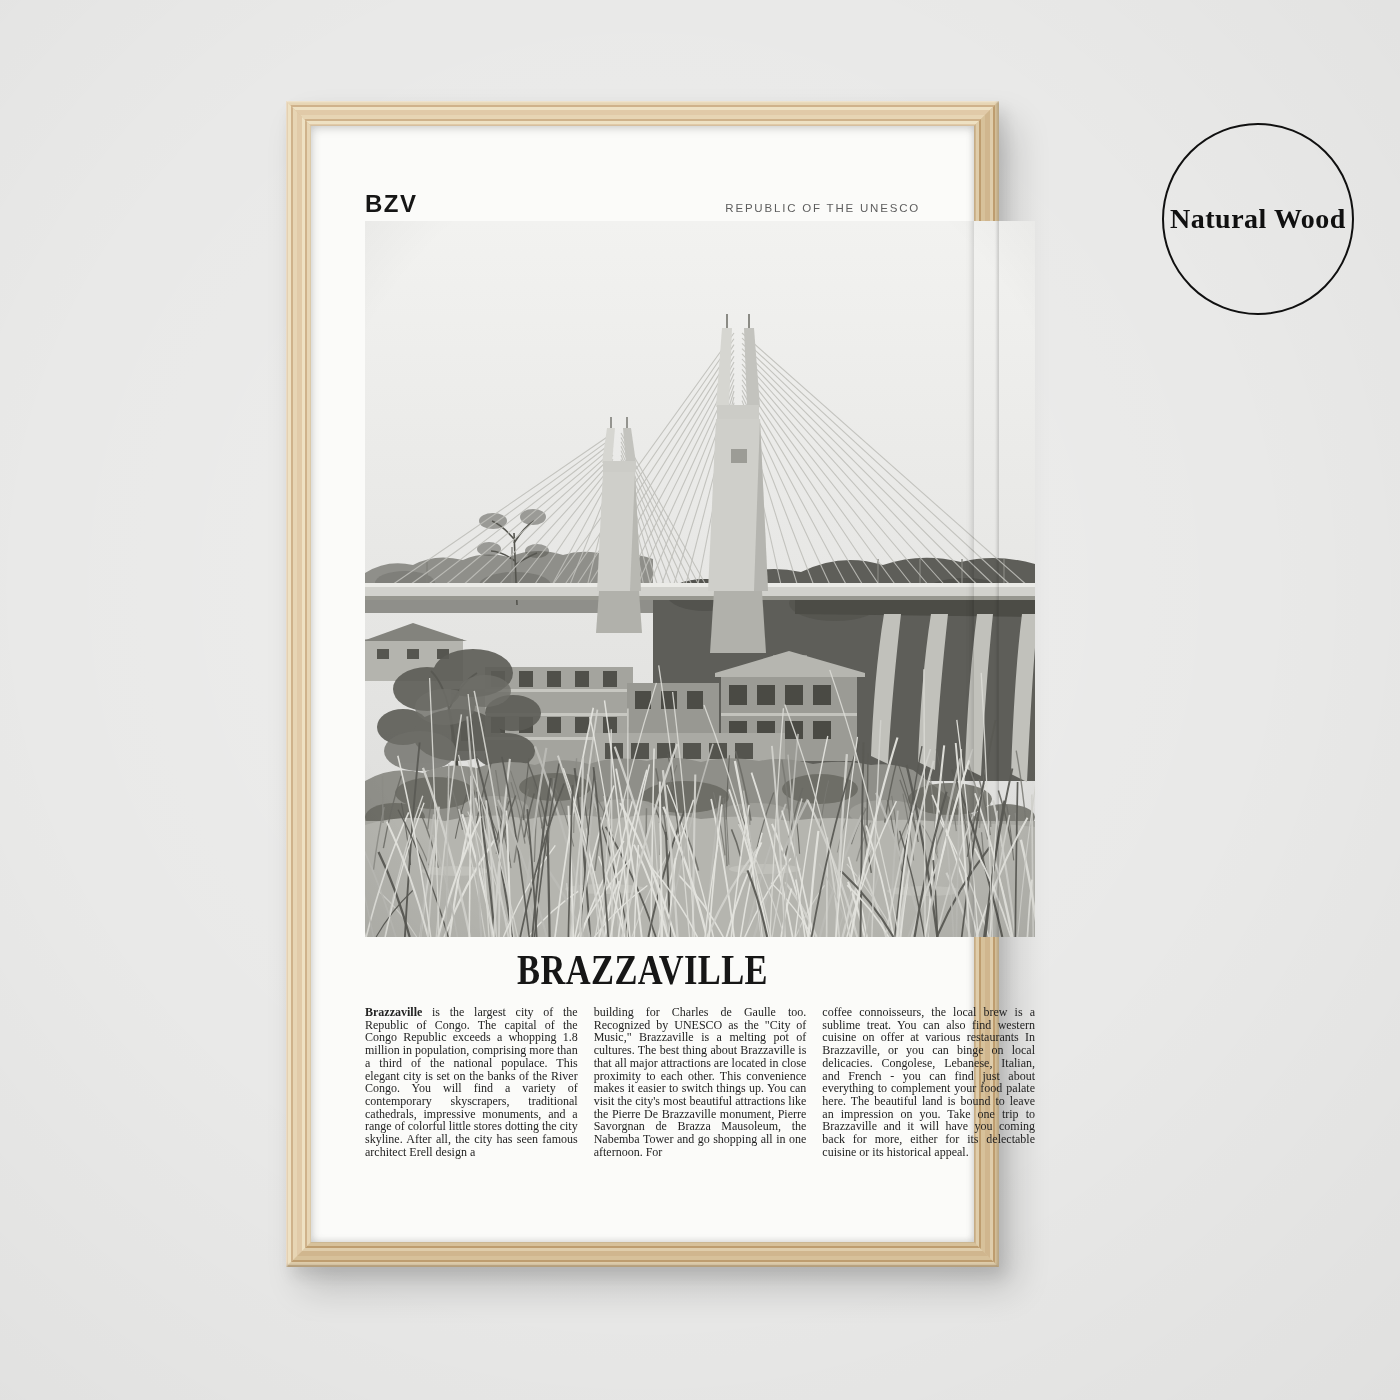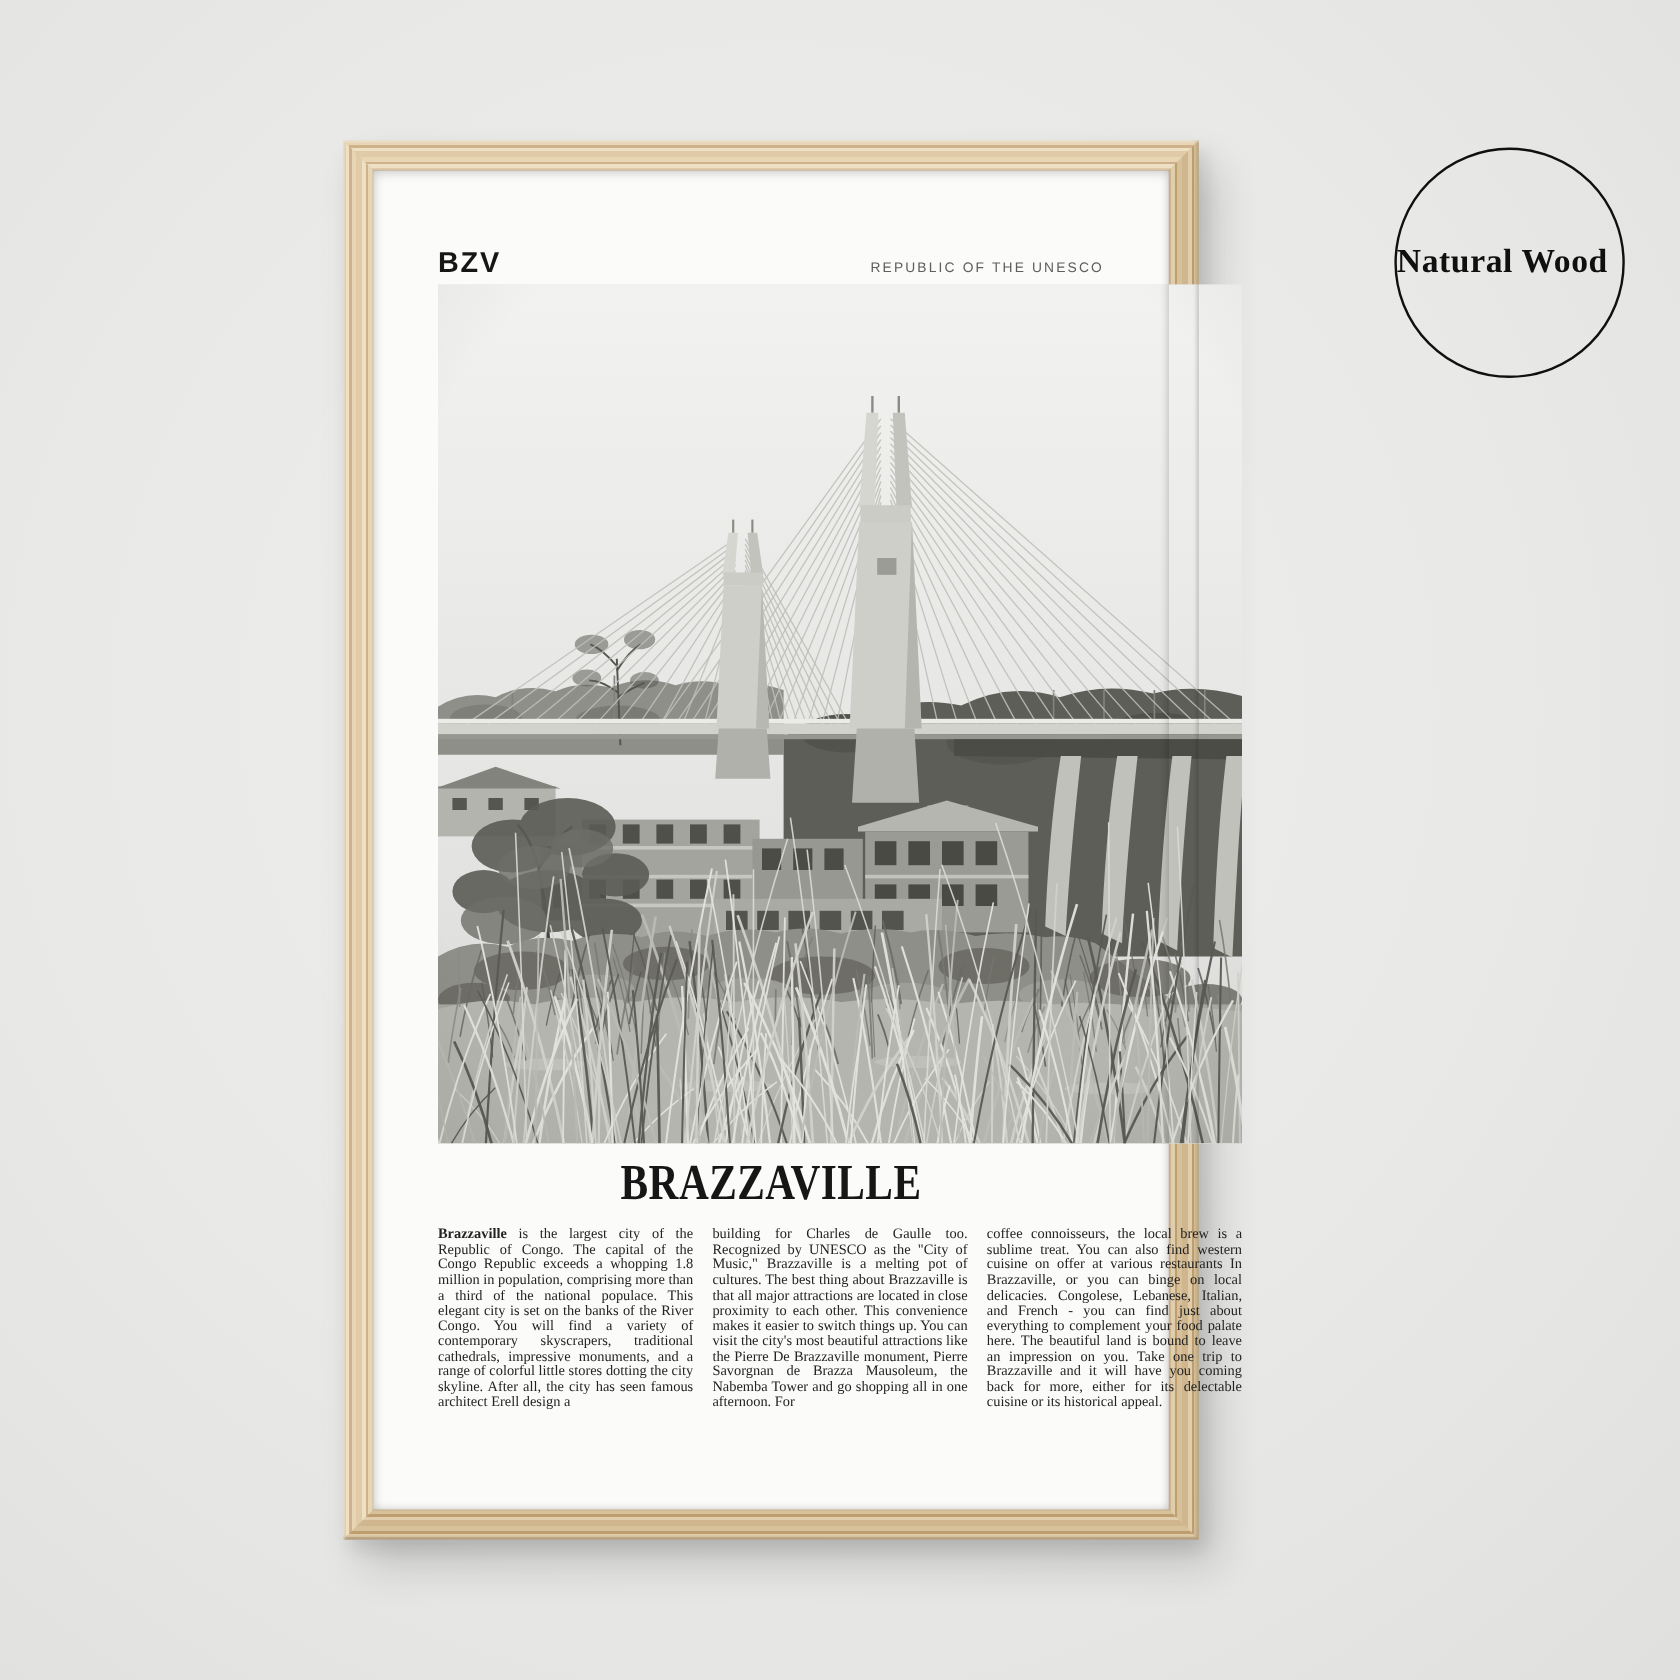--- a/index.html
+++ b/index.html
@@ -8,29 +8,29 @@
     font-family:"Liberation Sans",sans-serif;
     position:relative;
   }
   .wall{position:absolute;inset:0;
     background: radial-gradient(circle at 46% 42%, rgba(255,255,255,.25) 0%, rgba(255,255,255,0) 55%, rgba(0,0,0,.04) 100%);
   }
   
   .badge{
     position:absolute;left:1162px;top:123px;width:188px;height:188px;
     border:2px solid var(--badge_ink,#101010);border-radius:50%;
-    display:flex;align-items:center;
+    display:flex;align-items:center;justify-content:center;
   }
   .badge span{
     font-family:"Liberation Serif",serif;font-weight:700;font-size:28px;
     color:var(--badge_ink,#101010);letter-spacing:.5px;white-space:nowrap;
   }
   
   .frame{
-    position:absolute;left:286px;top:117px;width:713px;height:1166px;
+    position:absolute;left:286px;top:101px;width:713px;height:1166px;
     background:var(--wood_mid,#dcc29a);
     box-shadow: 16px 22px 34px rgba(0,0,0,.16), 6px 9px 14px rgba(0,0,0,.10);
   }
   .rail{position:absolute;}
   .rail-top,.rail-bottom{left:0;right:0;height:25px;
     background:repeating-linear-gradient(0deg,
       var(--wood_mid,#dcc29a) 0 2px, var(--wood_light,#ecdcba) 2px 5px,
       var(--wood_dark,#c8a678) 5px 7px, #e4cfa8 7px 11px, var(--wood_mid,#dcc29a) 11px 14px);
   }
   .rail-top{top:0;clip-path:polygon(0 0,100% 0,calc(100% - 25px) 100%,25px 100%);}

